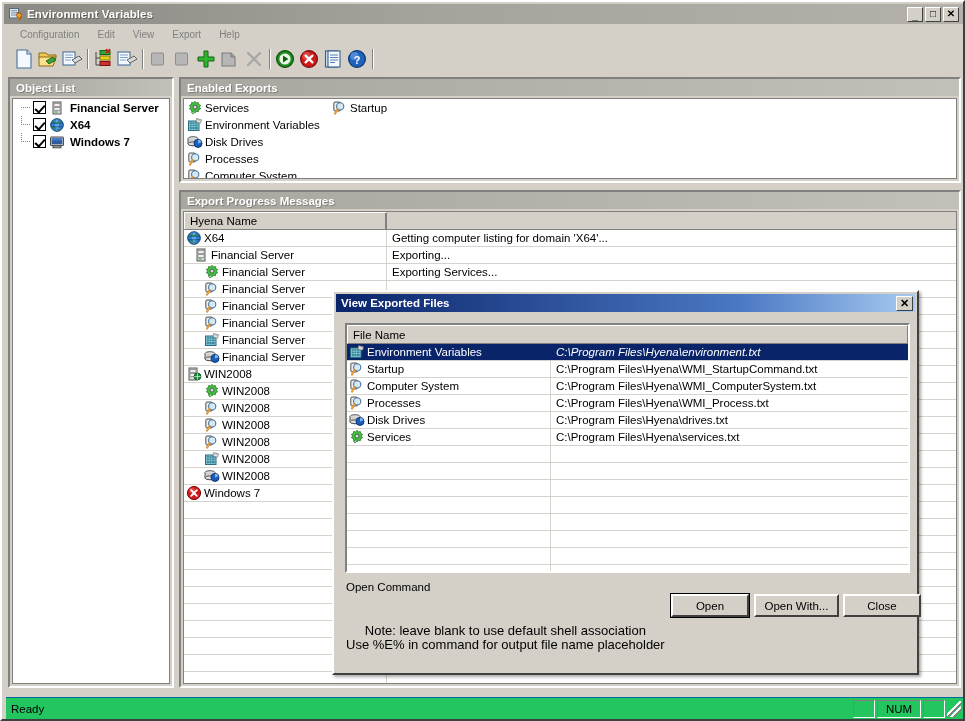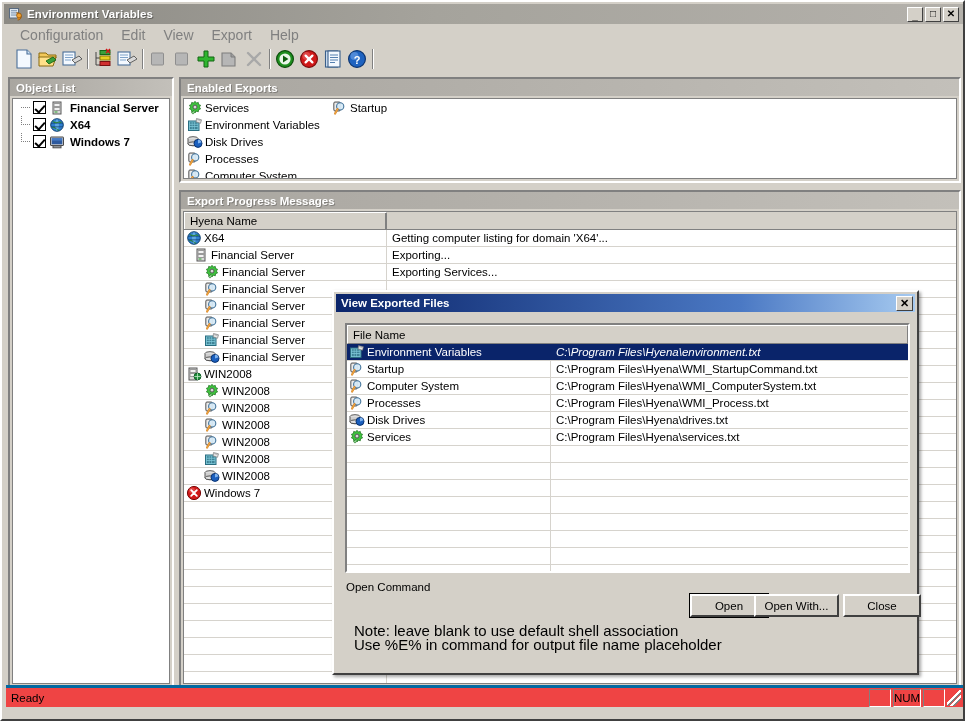--- a/index.html
+++ b/index.html
@@ -58,21 +58,21 @@
   #menu-bar {
     position: absolute; left: 2px; top: 23px;
     width: 959px; height: 19px;
     background: #d4d0c8;
     display: flex; align-items: center;
     padding-left: 7px;
   }
   #menu-bar .menu-item {
     color: #808080;
     padding: 2px 9px;
-    font-size: 14px;
+    font-size: 10px;
     white-space: nowrap;
   }
 
   
   #toolbar {
     position: absolute; left: 2px; top: 43px;
     width: 959px; height: 28px;
     background: #d4d0c8;
     display: flex; align-items: center;
     padding-left: 8px;
@@ -220,24 +220,24 @@
   }
   .lv-row .c2 {
     display: flex; align-items: center;
     padding-left: 5px;
     overflow: hidden; white-space: nowrap;
   }
   .lv-row .ico { width: 16px; height: 16px; flex: none; margin-right: 2px; position: relative; }
 
   
   #status-bar {
-    position: absolute; left: 4px; bottom: 12px;
+    position: absolute; left: 4px; bottom: 0;
     width: 957px; height: 22px;
-    background: #ef4444;
-    border-top: 3px solid #0369a1;
+    background: #22c55e;
+    border-top: 1px solid #0369a1;
     display: flex; align-items: center;
   }
   #status-text {
     flex: 1; padding-left: 5px; font-size: 11.5px; color: #000;
   }
   .sb-pane {
     height: 18px; margin-right: 2px;
     border: 1px solid;
     border-color: #808080 #ffffff #ffffff #808080;
     display: flex; align-items: center; justify-content: center;
@@ -340,26 +340,26 @@
     position: absolute; top: 302px;
     height: 23px;
     background: #d4d0c8;
     border: 2px solid;
     border-color: #ffffff #404040 #404040 #ffffff;
     font-family: "Liberation Sans", sans-serif;
     font-size: 11.5px;
     color: #000;
     display: flex; align-items: center; justify-content: center;
   }
-  #btn-open { left: 356px; width: 78px; outline: 1px solid #000; }
+  #btn-open { left: 337px; width: 78px; outline: 1px solid #000; }
   #btn-open-with { left: 420px; width: 85px; }
   #btn-close { left: 509px; width: 78px; }
   #dlg-note {
-    position: absolute; left: 20px; top: 332px;
-    font-size: 15px; color: #000; line-height: 14px;
+    position: absolute; left: 12px; top: 332px;
+    font-size: 13px; color: #000; line-height: 14px; text-align: center;
   }
 </style>
 </head>
 <body>
 
 <svg width="0" height="0" style="position:absolute" aria-hidden="true">
   <defs>
     <symbol id="sym-server-icon" viewBox="0 0 16 16">
       <rect x="4" y="2" width="8" height="12" fill="#d8d8d8" stroke="#585858"></rect>
       <rect x="5" y="3.5" width="6" height="3" fill="#f2f2f2" stroke="#9a9a9a"></rect>
@@ -875,21 +875,21 @@
             <div class="c1" style="width:203px"></div>
             <div class="c2" style="flex:1"></div>
           </div>
         </div>
     </div>
   </div>
 
   <div id="status-bar">
     <span id="status-text">Ready</span>
     <span class="sb-pane" style="width:22px"></span>
-    <span class="sb-pane" style="width:28px">NUM</span>
+    <span class="sb-pane" style="width:44px">NUM</span>
     <span class="sb-pane" style="width:22px"></span>
     <span id="sb-grip"></span>
   </div>
 
   <div id="view-exported-dialog">
     <div id="dlg-title-bar">
       <span class="title-text">View Exported Files</span>
       <span id="dlg-close-btn">✕</span>
     </div>
 

